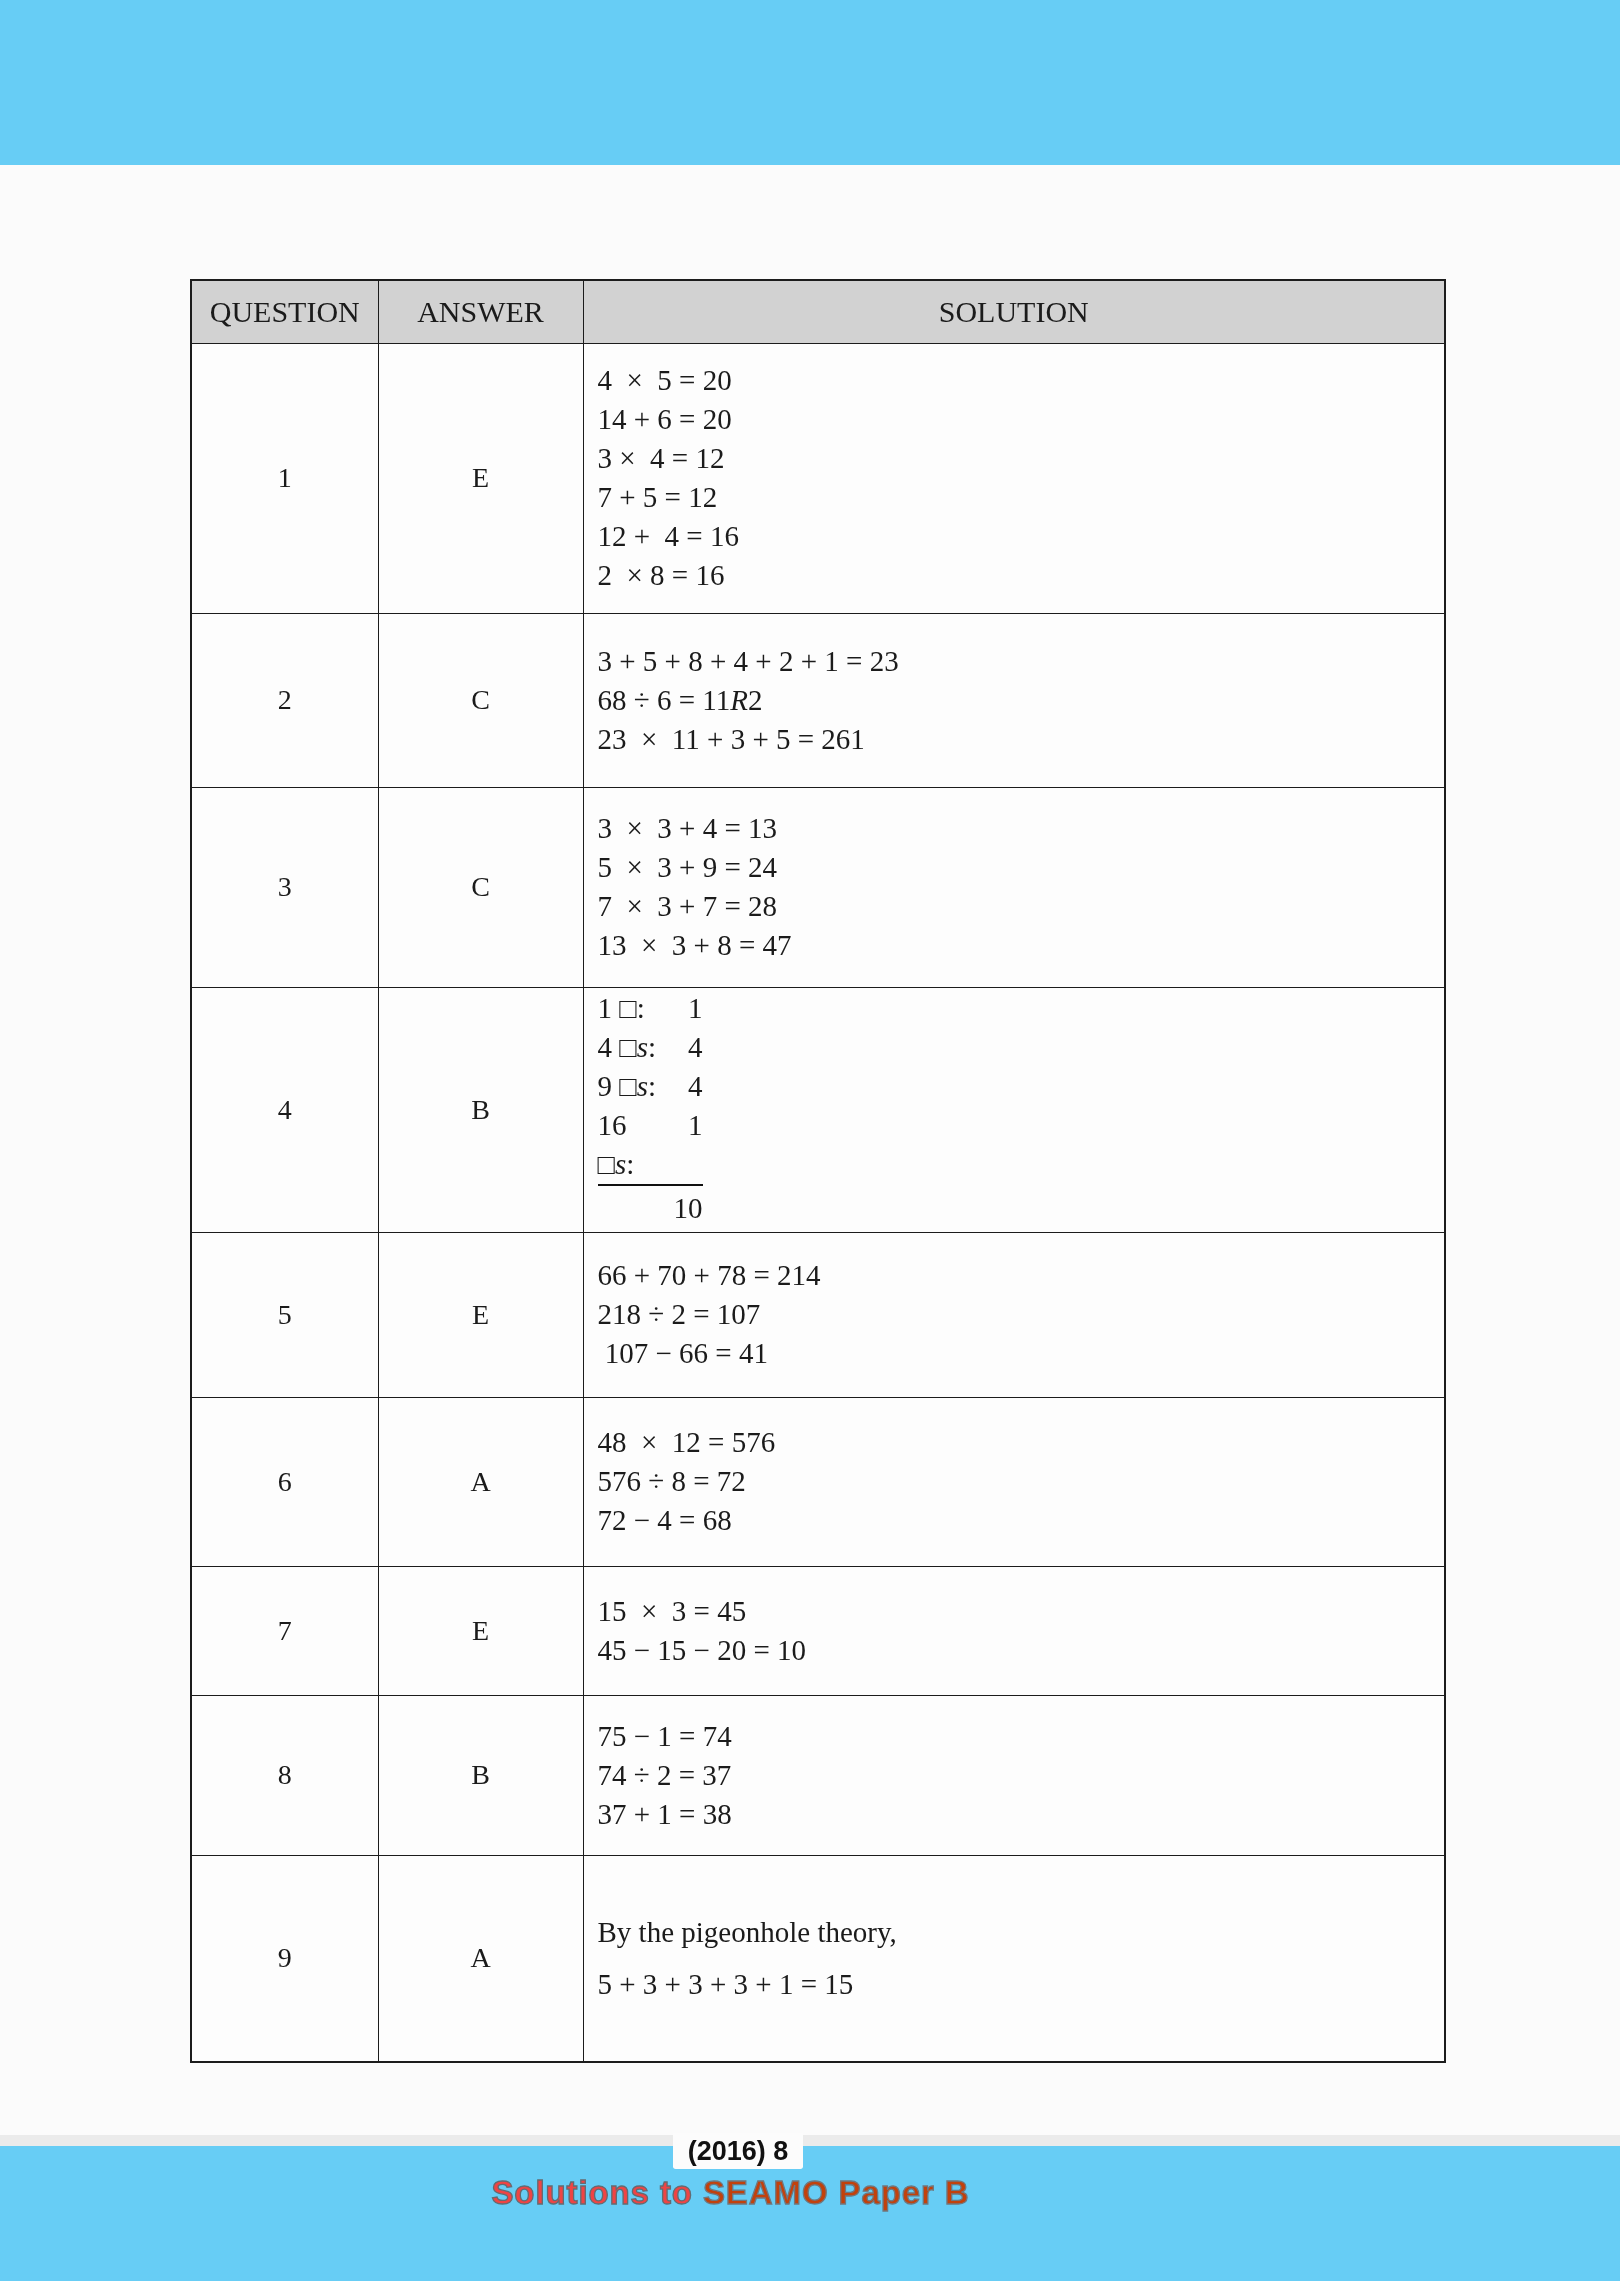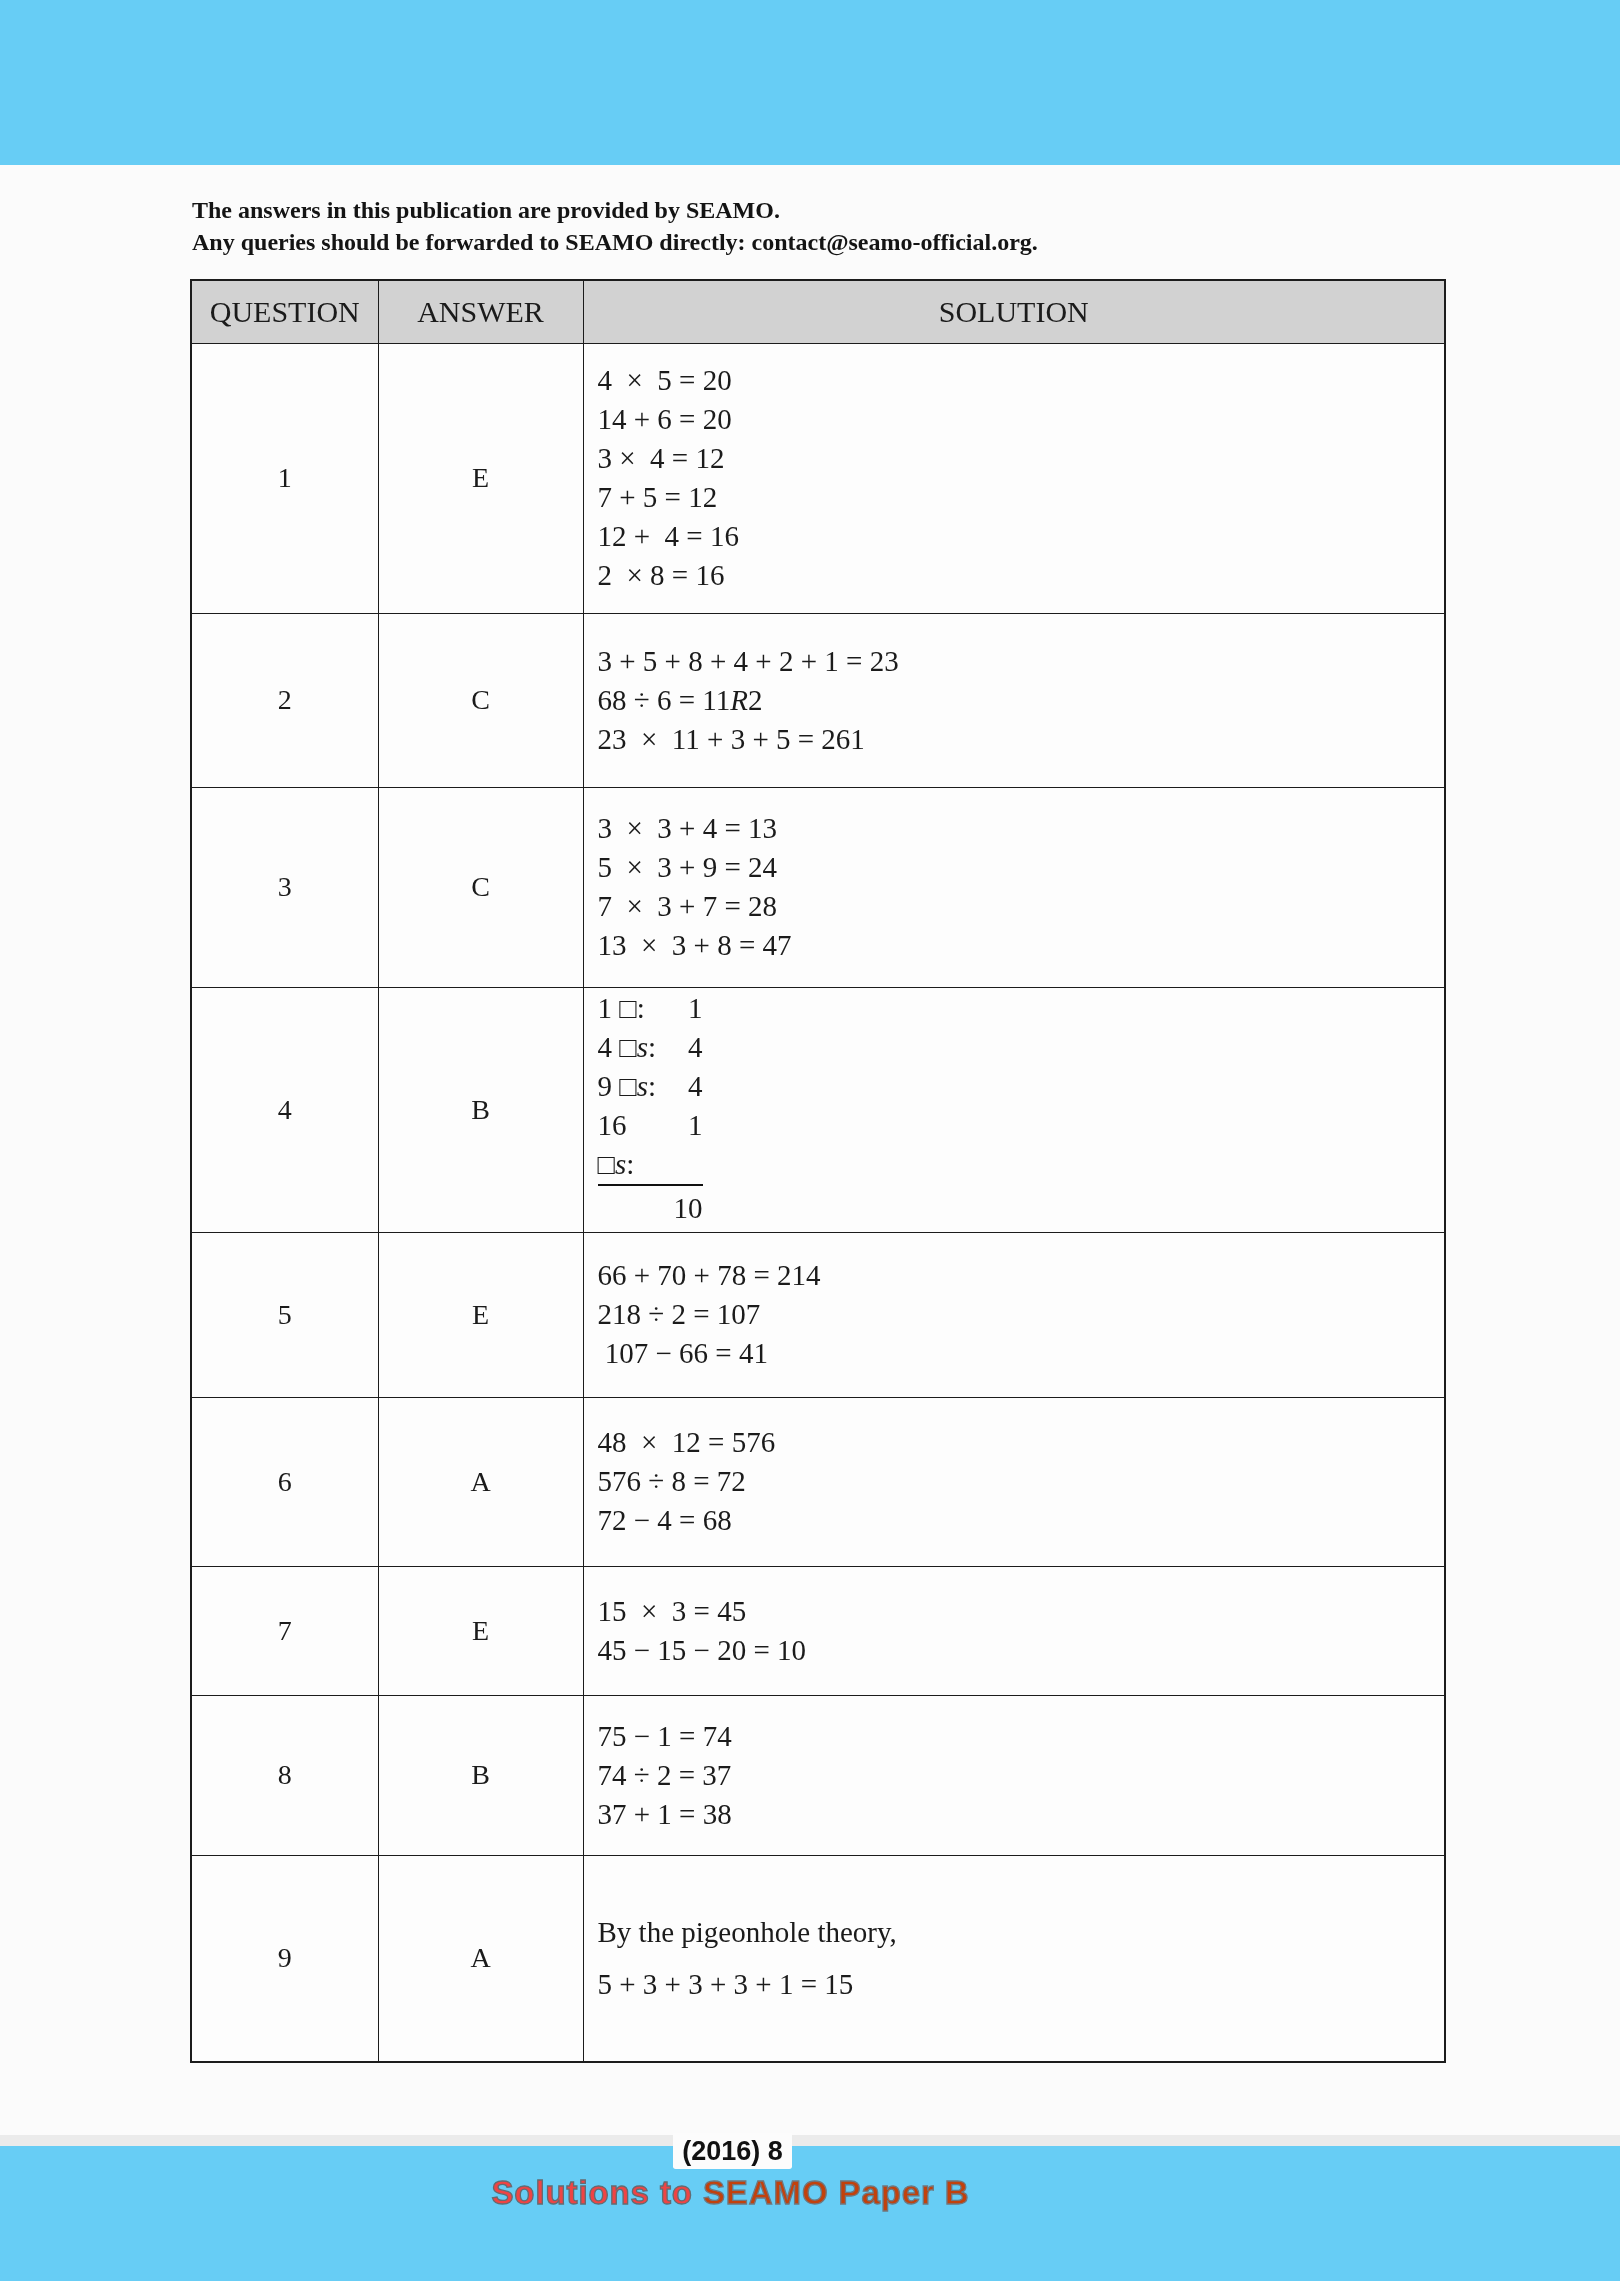--- a/index.html
+++ b/index.html
@@ -21,37 +21,33 @@
   .sol-line { line-height:39px; white-space:pre-wrap; }
   .sol-line-sp { line-height:52px; white-space:pre-wrap; }
   .rh1{height:270px} .rh2{height:174px} .rh3{height:200px} .rh4{height:245px}
   .rh5{height:165px} .rh6{height:169px} .rh7{height:129px} .rh8{height:160px} .rh9{height:207px}
 
   .tally-line { display:flex; justify-content:space-between; width:105px; line-height:39px; }
   .tally-underline { border-bottom:2.7px solid #111;gap:20px; }
   .tally-total { width:105px; text-align:right; line-height:45px; }
   .mvar { font-style:italic; }
 
-  .footer-tab { position:absolute; left:673px; top:2133px; width:119px; height:36px; background:#fcfcfc; border-radius:0 0 2.7px 2.7px; text-align:center; }
+  .footer-tab { position:absolute; left:673px; top:2133px; width:130px; height:36px; background:#fcfcfc; border-radius:0 0 2.7px 2.7px; text-align:center; }
   .footer-tab .pagelabel { font-family:"Liberation Sans", sans-serif; font-weight:bold; font-size:27px; line-height:36px; color:#111; }
   .footer-title { position:absolute; left:0; top:2174px; width:1461px; text-align:center; font-family:"Liberation Sans", sans-serif; font-weight:bold; font-size:33px; letter-spacing:0.9px; }
   .ft-gray  { color:#ef4444;margin-top:40px; -webkit-text-stroke:1.3px #646b72; }
   .ft-light { color:#c2410c; -webkit-text-stroke:1.3px #70777e; }
 </style>
 </head>
 <body>
 
 <div id="page">
 
   <div class="band-top"></div>
 
-  <div class="disclaimer">
-    <div>The answers in this publication are provided by SEAMO.</div>
-    <div>Any queries should be forwarded to SEAMO directly: contact@seamo-official.org.</div>
-  </div>
 
   <table class="answers">
     <colgroup>
         <col style="width:187px">
         <col style="width:205px">
         <col style="width:862px">
       </colgroup>
     <thead>
       <tr>
         <th>QUESTION</th>

